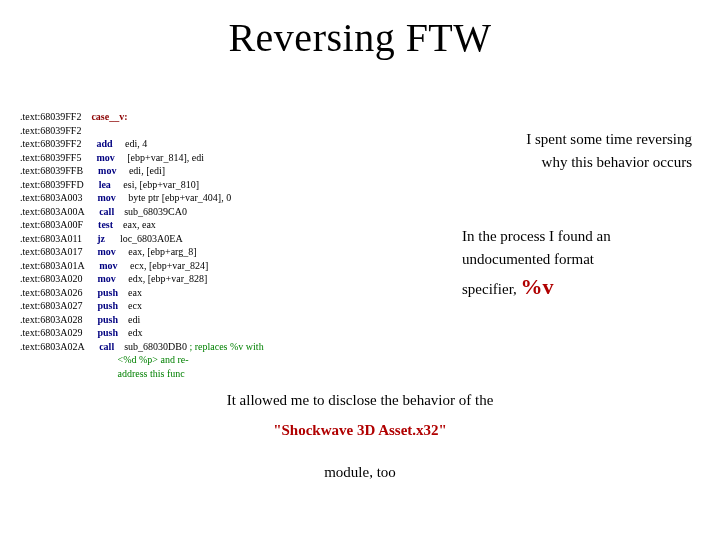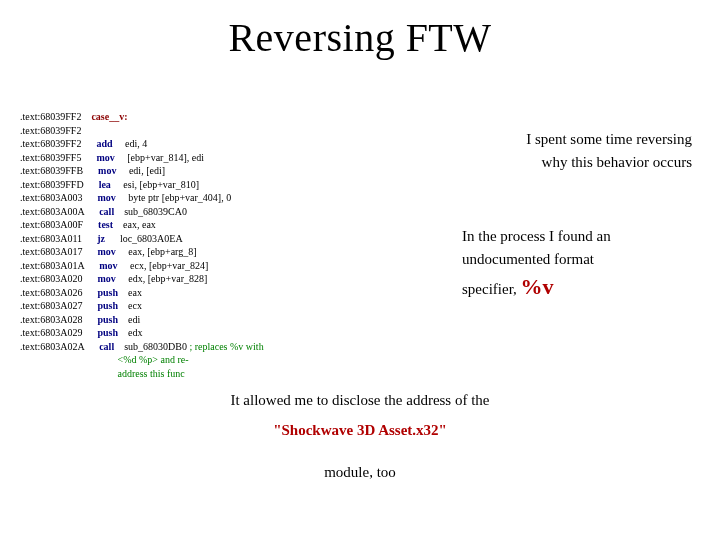--- a/index.html
+++ b/index.html
@@ -137,19 +137,19 @@
     <span>I spent some time reversing</span><br>
     <span>why this behavior occurs</span>
   </div>
 
   <div class="right-text-2">
     <span>In the process I found an</span><br>
     <span>undocumented format</span><br>
     <span>specifier, </span><span class="pv">%v</span>
   </div>
 
-  <div class="bottom-1">It allowed me to disclose the address of the</div>
+  <div class="bottom-1">It allowed me to disclose the behavior of the</div>
   <div class="bottom-2">
     <span class="modname">"Shockwave 3D Asset.x32"</span>
   </div>
   <div class="bottom-3">module, too</div>
 
 </div>
 
 </body></html>

